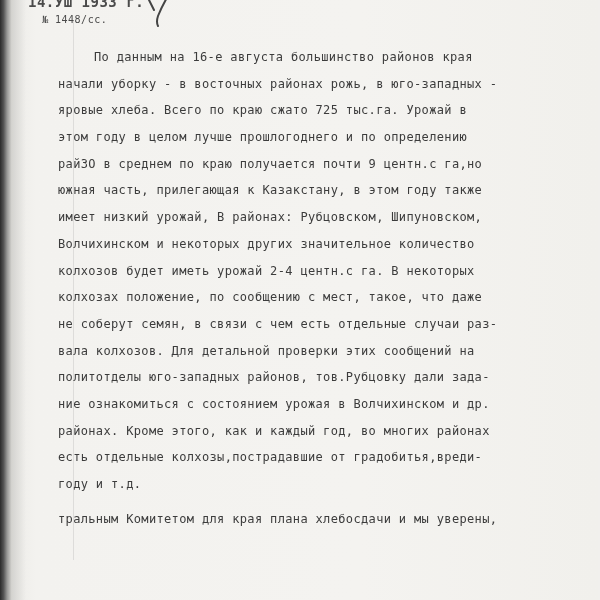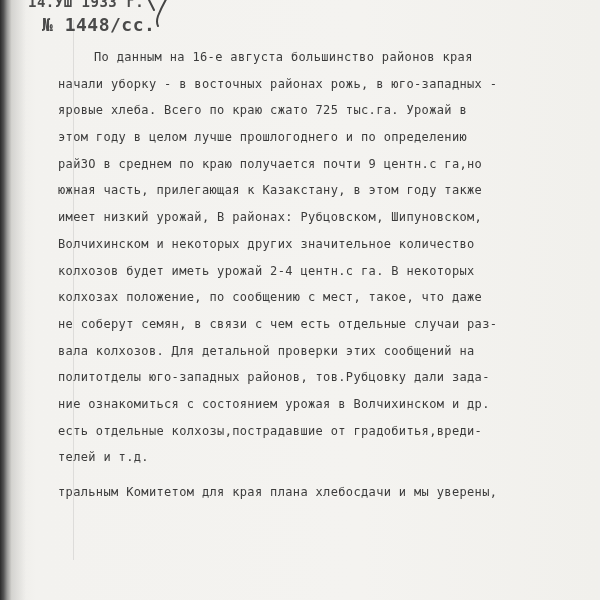--- a/index.html
+++ b/index.html
@@ -43,24 +43,24 @@
       position: absolute;
       left: 28px; top: -6px;
       font-size: 14px;
       letter-spacing: 0.5px;
       color: #4a4a4a;
       font-weight: bold;
     }
     .header-number {
       position: absolute;
       left: 42px; top: 14px;
-      font-size: 18px;
+      font-size: 10px;
       letter-spacing: 0.5px;
       color: #4a4a4a;
-      font-weight: bold;
+      font-weight: normal;
     }
     .signature-mark {
       position: absolute;
       left: 146px; top: -4px;
       width: 30px; height: 32px;
     }
     .body-text {
       position: absolute;
       left: 58px;
       top: 44px;
@@ -102,21 +102,22 @@
       <div class="line">райЗО в среднем по краю получается почти 9 центн.с га,но</div>
       <div class="line">южная часть, прилегающая к Казакстану, в этом году также</div>
       <div class="line">имеет низкий урожай, В районах: Рубцовском, Шипуновском,</div>
       <div class="line">Волчихинском и некоторых других значительное количество</div>
       <div class="line">колхозов будет иметь урожай 2-4 центн.с га. В некоторых</div>
       <div class="line">колхозах положение, по сообщению с мест, такое, что даже</div>
       <div class="line">не соберут семян, в связи с чем есть отдельные случаи раз-</div>
       <div class="line">вала колхозов. Для детальной проверки этих сообщений на</div>
       <div class="line">политотделы юго-западных районов, тов.Рубцовку дали зада-</div>
       <div class="line">ние ознакомиться с состоянием урожая в Волчихинском и др.</div>
+      <div class="line">районах. Кроме этого, как и каждый год, во многих районах</div>
       <div class="line">есть отдельные колхозы,пострадавшие от градобитья,вреди-</div>
-      <div class="line">телей и т.д.</div>
+      <div class="line">году и т.д.</div>
     </div>
     <div class="para-gap"></div>
     <div>
       <div class="line">тральным Комитетом для края плана хлебосдачи и мы уверены,</div>
     </div>
   </div>
 </div>
 
 </body></html>

